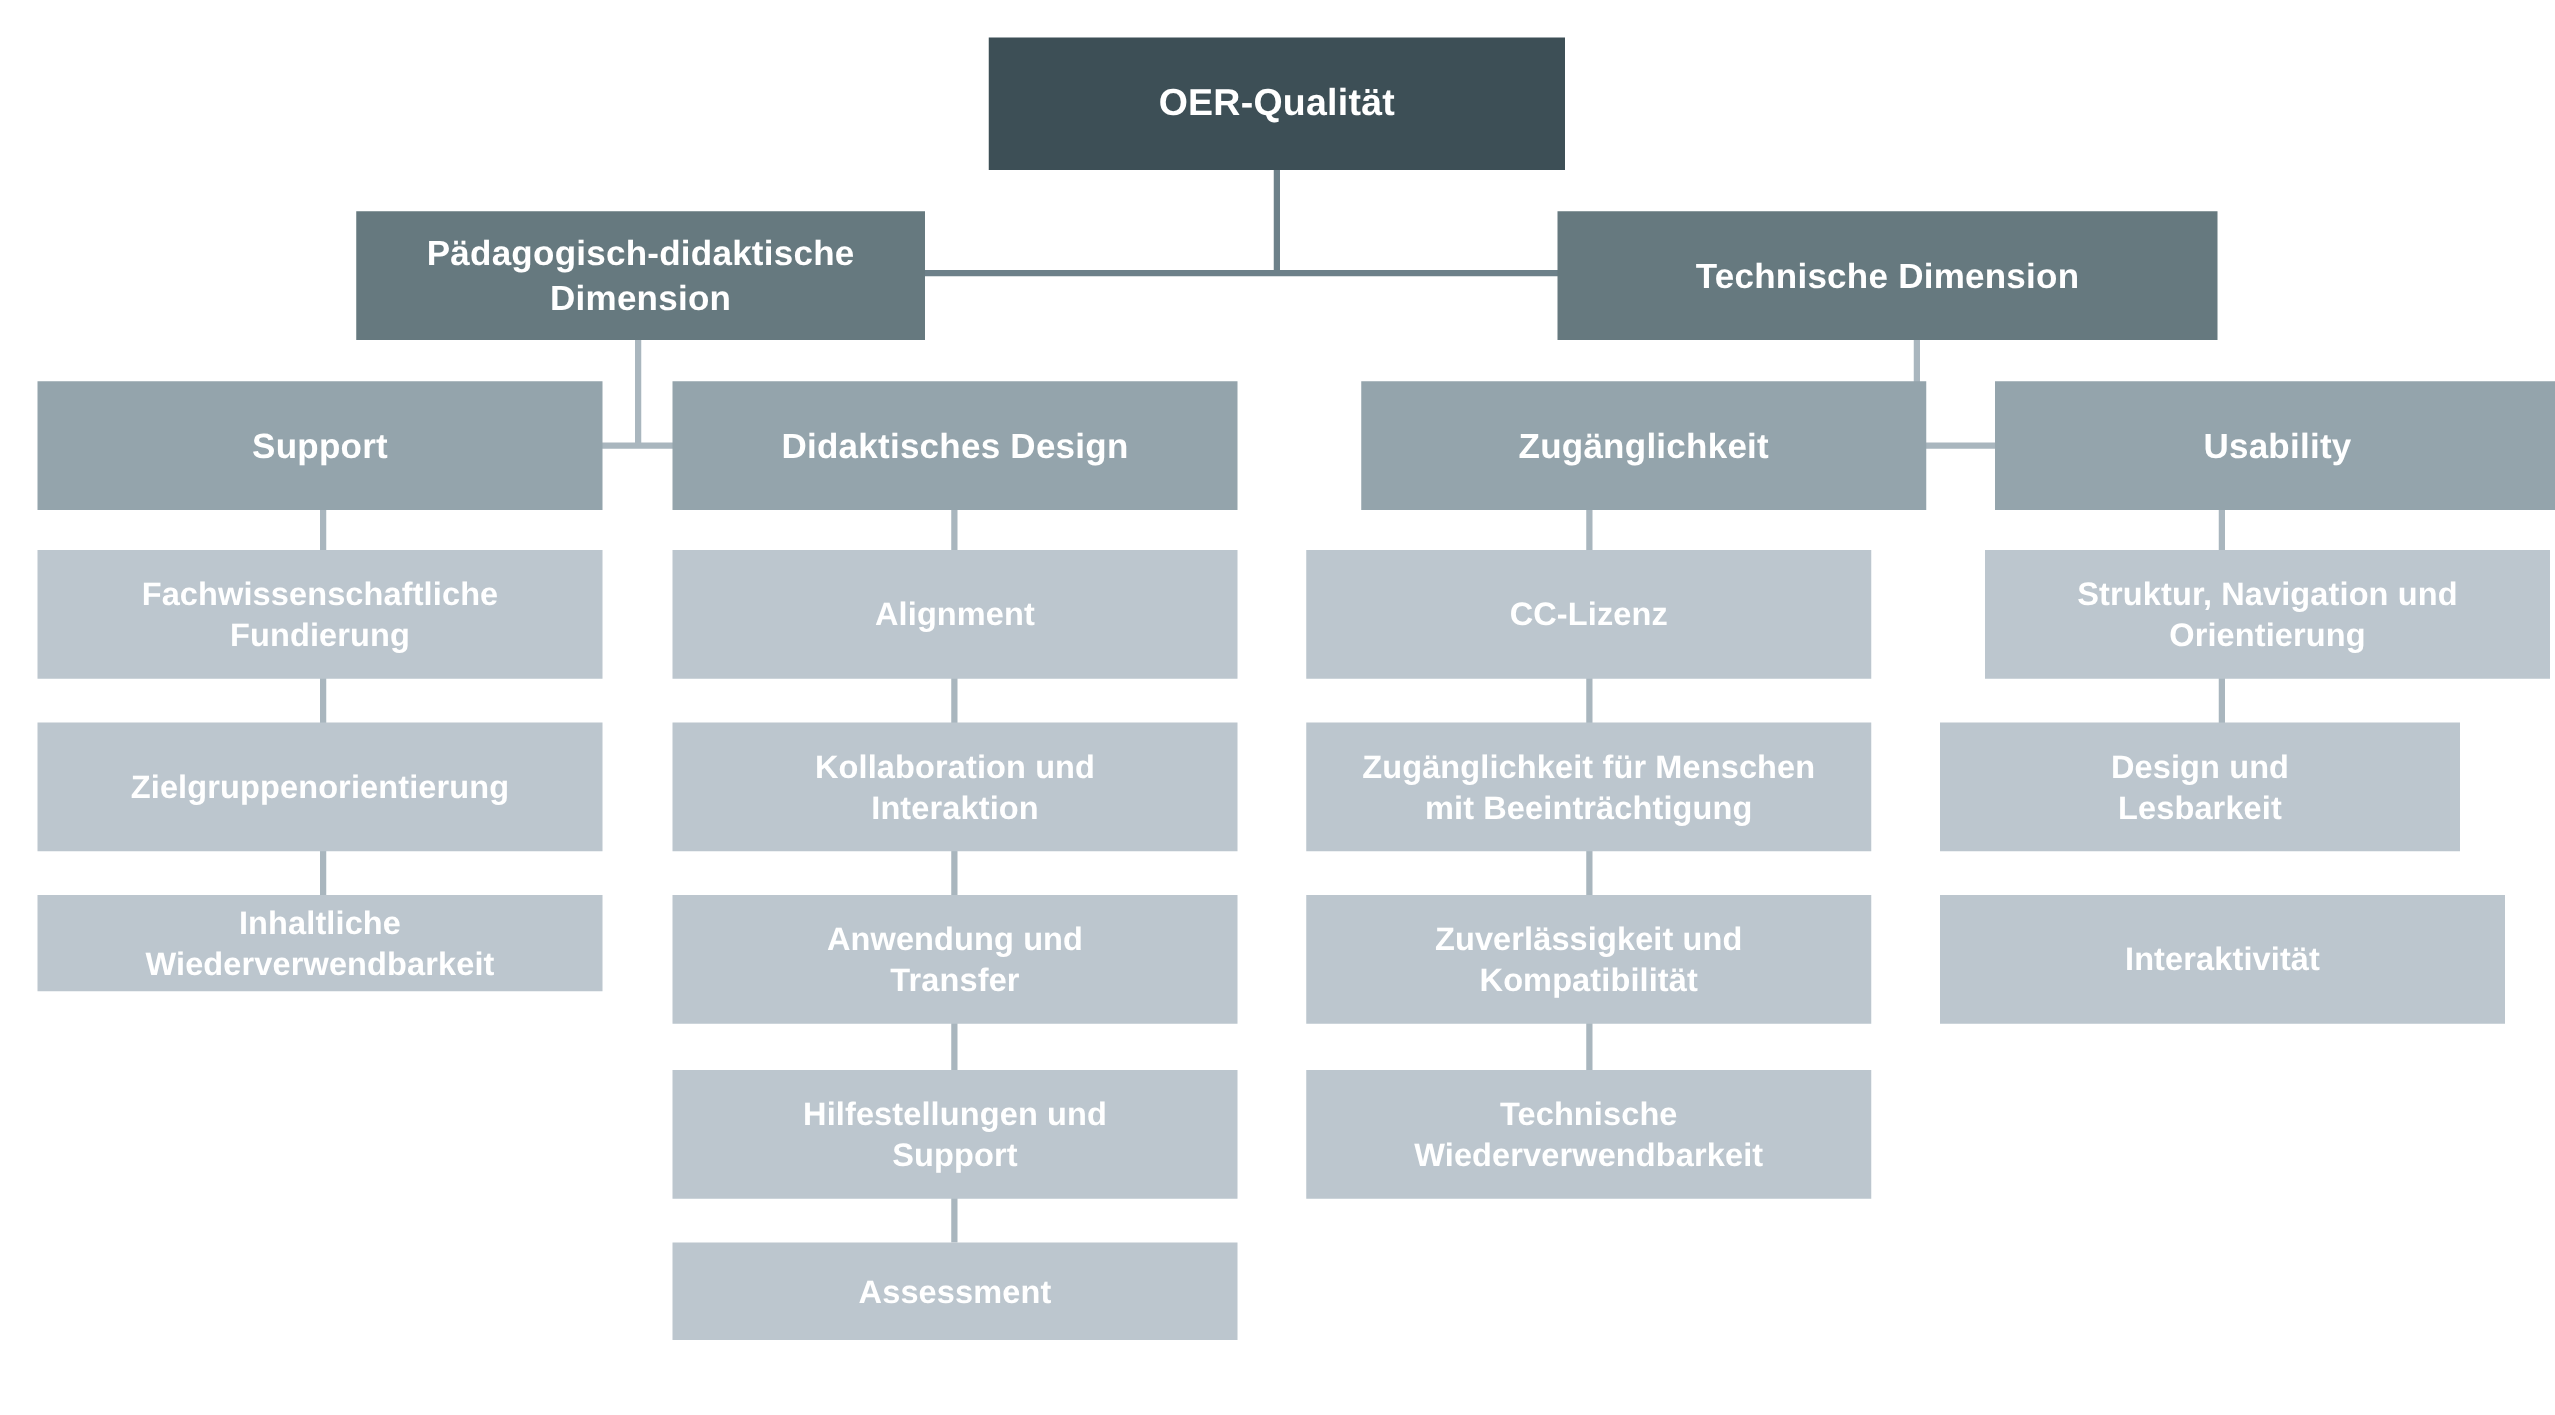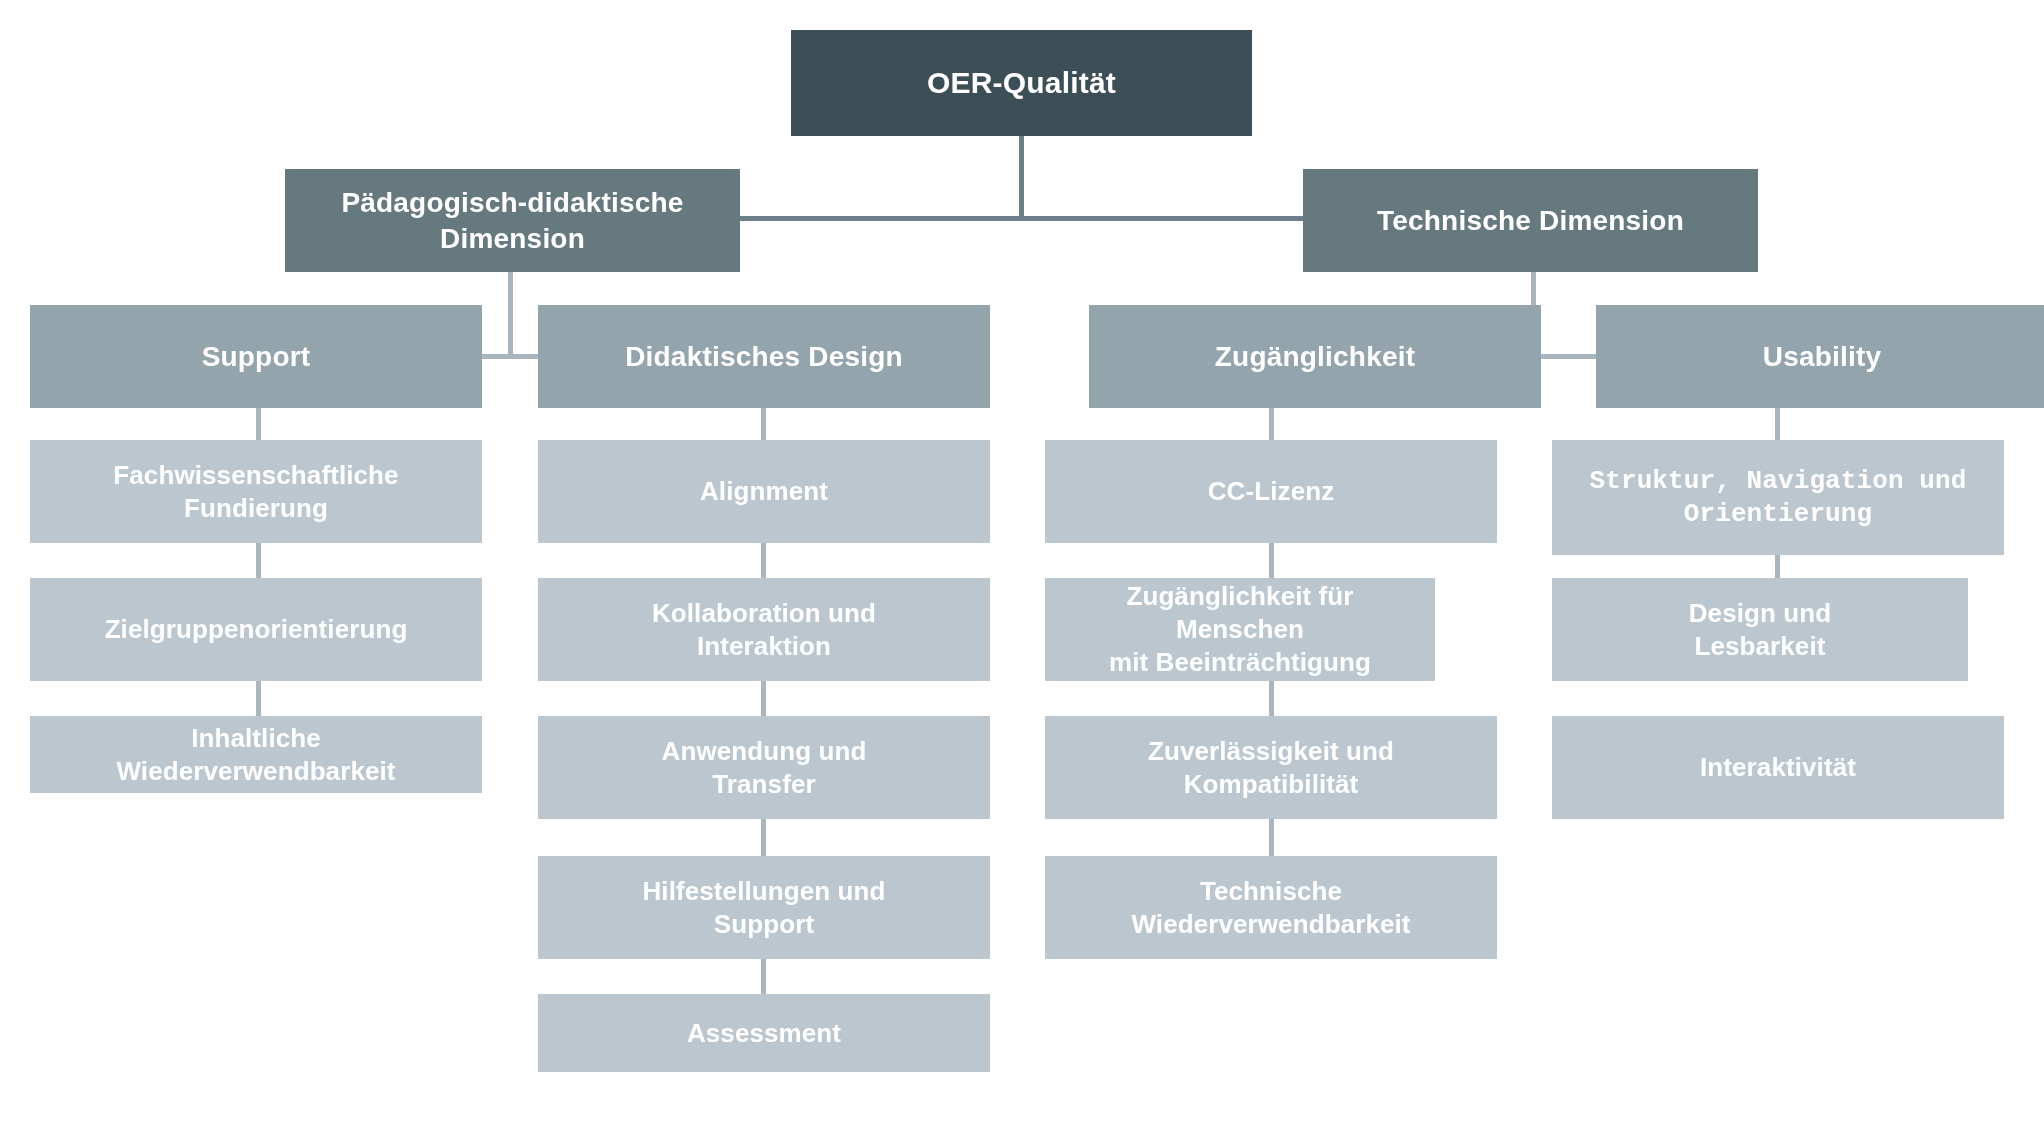--- a/index.html
+++ b/index.html
@@ -103,21 +103,21 @@
     <span>OER-Qualität</span>
   </div>
 
   <div class="node dim" style="left:285px; top:169px; width:455px; height:103px;">
     <span>
         <span style="display: block;">Pädagogisch-didaktische</span>
         <span style="display: block;">Dimension</span>
       </span>
   </div>
 
-  <div class="node dim" style="left:1303px; top:169px; width:455px; height:103px;">
+  <div class="node dim" style="left:1246px; top:169px; width:528px; height:103px;">
     <span>Technische Dimension</span>
   </div>
 
   <div class="node cat" style="left:30px; top:305px; width:452px; height:103px;">
     <span>Support</span>
   </div>
   <div class="node cat" style="left:538px; top:305px; width:452px; height:103px;">
     <span>Didaktisches Design</span>
   </div>
   <div class="node cat" style="left:1045px; top:305px; width:452px; height:103px;margin-left:44px;">
@@ -164,40 +164,40 @@
         <span style="display: block;">Support</span>
       </span>
   </div>
   <div class="node leaf" style="left:538px; top:994px; width:452px; height:78px;">
     <span>Assessment</span>
   </div>
 
   <div class="node leaf" style="left:1045px; top:440px; width:452px; height:103px;">
     <span>CC-Lizenz</span>
   </div>
-  <div class="node leaf" style="left:1045px; top:578px; width:390px; height:103px;">
+  <div class="node leaf" style="left:1045px; top:578px; width:452px; height:103px;">
     <span>
         <span style="display: block;">Zugänglichkeit für Menschen</span>
         <span style="display: block;">mit Beeinträchtigung</span>
       </span>
   </div>
   <div class="node leaf" style="left:1045px; top:716px; width:452px; height:103px;">
     <span>
         <span style="display: block;">Zuverlässigkeit und</span>
         <span style="display: block;">Kompatibilität</span>
       </span>
   </div>
   <div class="node leaf" style="left:1045px; top:856px; width:452px; height:103px;">
     <span>
         <span style="display: block;">Technische</span>
         <span style="display: block;">Wiederverwendbarkeit</span>
       </span>
   </div>
 
-  <div class="node leaf" style="left:1552px; top:440px; width:452px; height:115px;font-family:Liberation Mono, monospace;">
+  <div class="node leaf" style="left:1588px; top:440px; width:452px; height:103px;">
     <span>
         <span style="display: block;">Struktur, Navigation und</span>
         <span style="display: block;">Orientierung</span>
       </span>
   </div>
   <div class="node leaf" style="left:1552px; top:578px; width:416px; height:103px;">
     <span>
         <span style="display: block;">Design und</span>
         <span style="display: block;">Lesbarkeit</span>
       </span>

